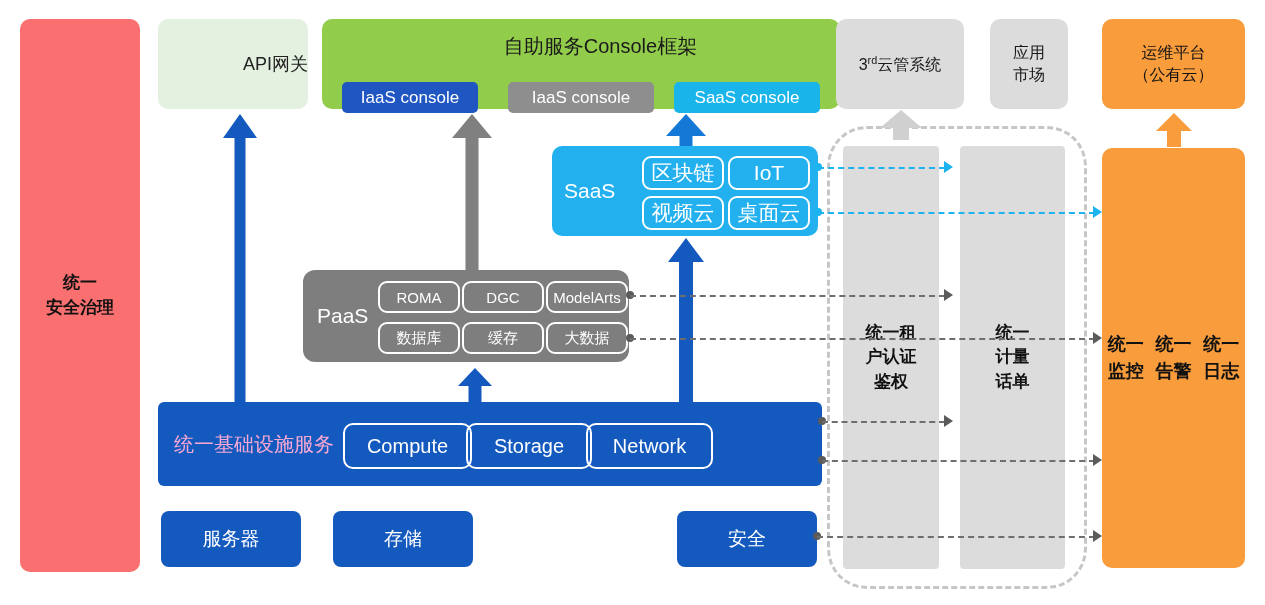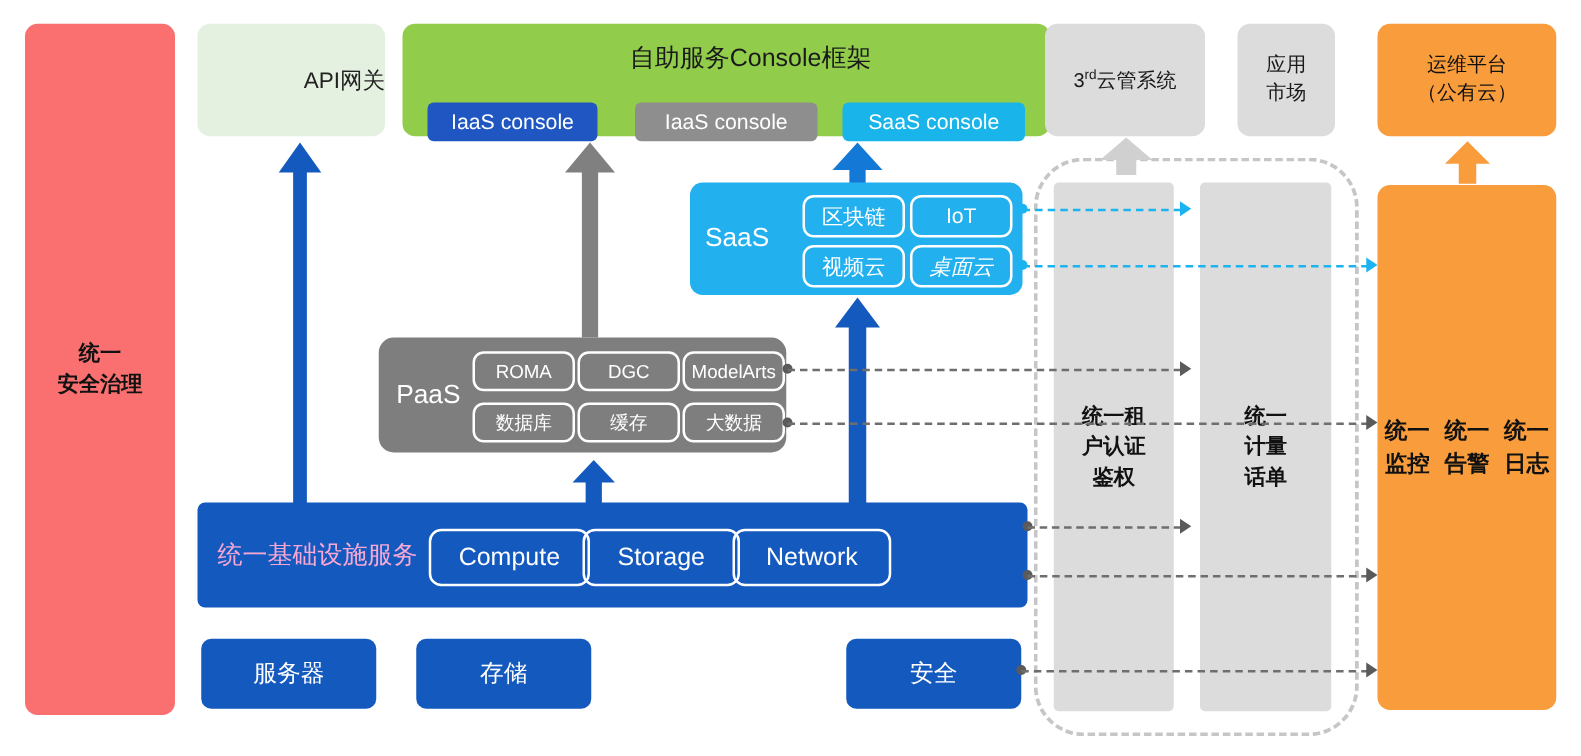--- a/index.html
+++ b/index.html
@@ -63,21 +63,21 @@
   }
 
   
   .panel-saas{background:#23B0EE;display:block;}
   .saas-label{
     position:absolute;left:12px;top:50%;transform:translateY(-50%);
     color:#ffffff;font-size:21px;
   }
   .pill{
     position:absolute;display:flex;align-items:center;justify-content:center;
-    border:2px solid #ffffff;border-radius:9px;color:#ffffff;font-size:17px;
+    border:2px solid #ffffff;border-radius:9px;color:#ffffff;font-size:21px;
     background:transparent;
   }
 
   
   .panel-paas{background:#7E7E7E;display:block;border-radius:12px;}
   .paas-label{
     position:absolute;left:14px;top:50%;transform:translateY(-50%);
     color:#ffffff;font-size:21px;
   }
   .pill-g{
@@ -191,21 +191,21 @@
   <div class="arrow-up" style="left:1156px;top:113px;width:36px;height:34px;">
     <div class="shaft" style="width:14px;height:18px;background:#F89C3C;"></div>
     <div class="head" style="border-width:0 18px 18px 18px;border-bottom-color:#F89C3C;"></div>
   </div>
 
   <div class="box rnd panel-saas" style="left:552px;top:146px;width:266px;height:90px;">
     <div class="saas-label">SaaS</div>
     <div class="pill" style="left:90px;top:10px;width:78px;height:30px;">区块链</div>
     <div class="pill" style="left:176px;top:10px;width:78px;height:30px;">IoT</div>
     <div class="pill" style="left:90px;top:50px;width:78px;height:30px;">视频云</div>
-    <div class="pill" style="left:176px;top:50px;width:78px;height:30px;font-style:italic;">桌面云</div>
+    <div class="pill" style="left:176px;top:50px;width:78px;height:30px;">桌面云</div>
   </div>
 
   <div class="arrow-up" style="left:668px;top:238px;width:36px;height:170px;">
     <div class="shaft" style="width:14px;height:148px;background:#1459BE;"></div>
     <div class="head" style="border-width:0 18px 24px 18px;border-bottom-color:#1459BE;"></div>
   </div>
 
   <div class="box panel-paas" style="left:303px;top:270px;width:326px;height:92px;">
     <div class="paas-label">PaaS</div>
     <div class="pill-g" style="left:75px;top:11px;width:78px;height:28px;">ROMA</div>

